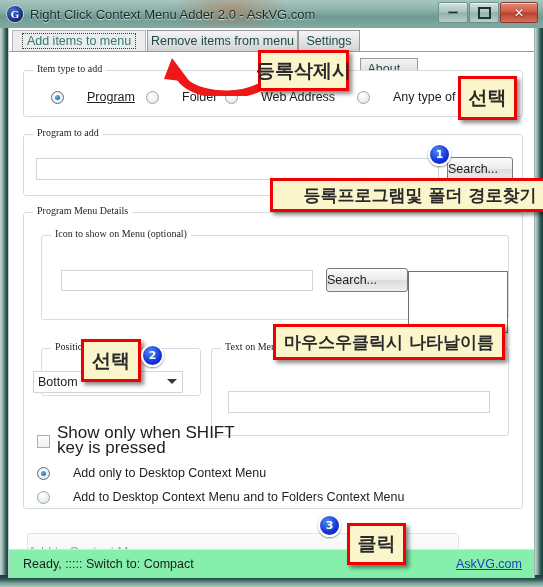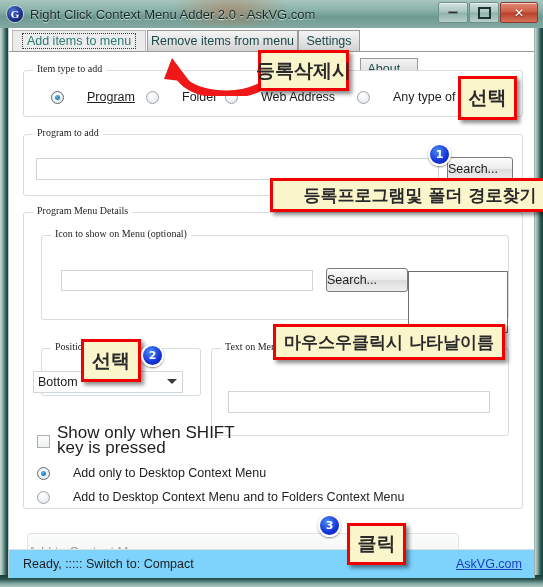--- a/index.html
+++ b/index.html
@@ -167,21 +167,21 @@
 
   
   #iconpreview{
     position:absolute;left:399px;top:243px;width:100px;height:62px;
     border:1px solid #6f7275;background:#fff;box-sizing:border-box;
   }
 
   
   #statusbar{
     position:absolute;left:0;bottom:0;width:527px;height:28px;
-    border-top:1px solid #dbe0e2;background:#7dd3fc;
+    border-top:1px solid #dbe0e2;background:#86efac;
   }
   #status-text{position:absolute;left:14px;top:7px;font-size:12.5px;color:#1d1d1d;white-space:nowrap;}
   #askvg{position:absolute;right:14px;top:7px;font-size:12.5px;color:#1a3fbf;text-decoration:underline;cursor:pointer;}
 
   
   .anno{
     position:absolute;box-sizing:border-box;
     background:#fbf5cb;border:3px solid #f00000;
     box-shadow:3px 3px 4px rgba(0,0,0,.45);
     display:flex;align-items:center;justify-content:center;

